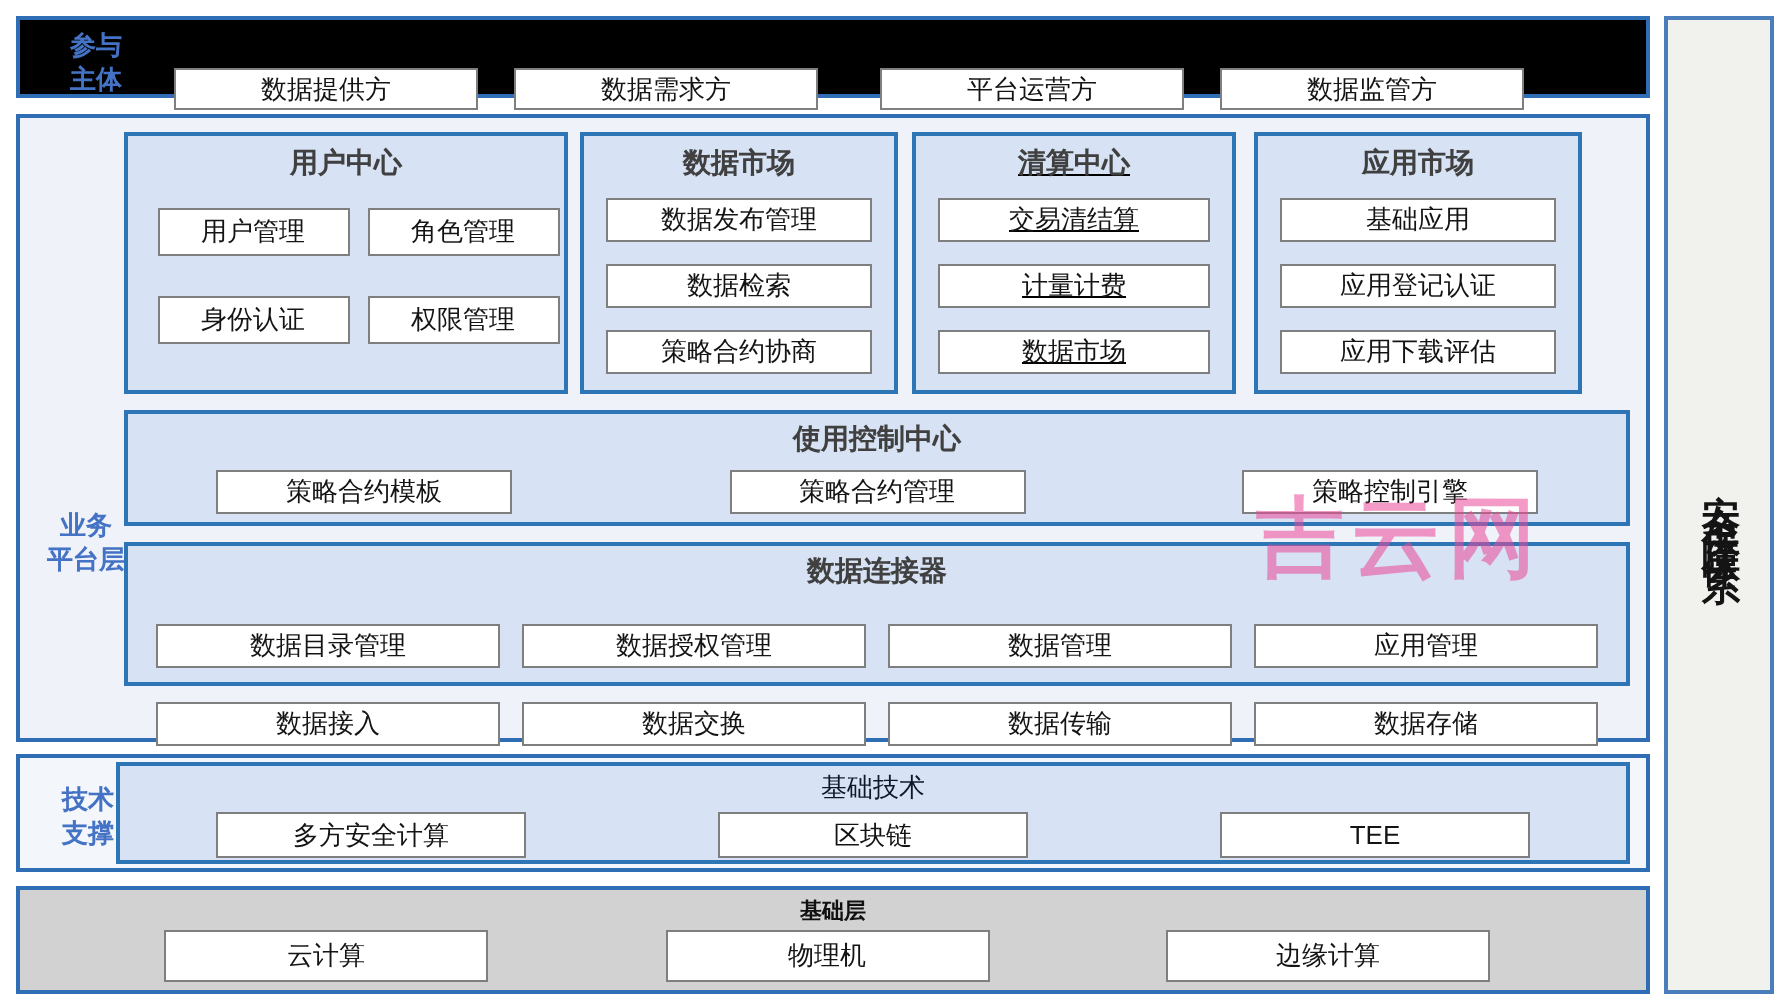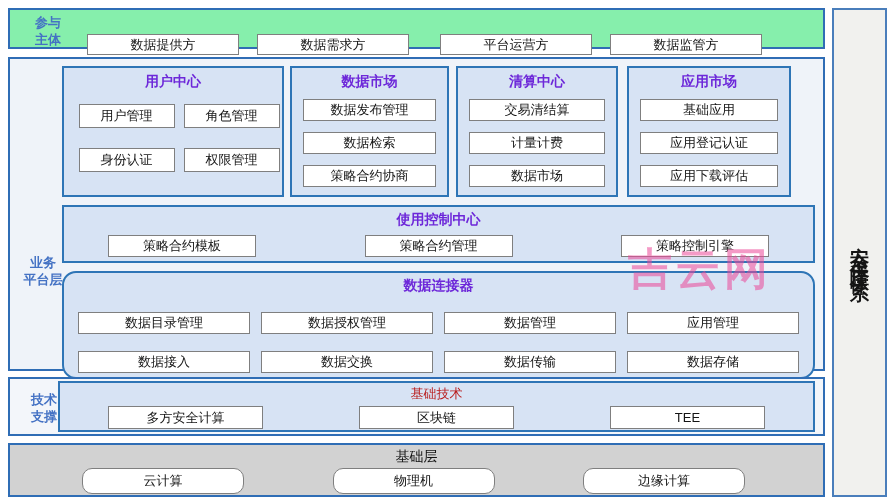--- a/index.html
+++ b/index.html
@@ -5,66 +5,66 @@
   * { margin:0; padding:0; box-sizing:border-box; }
   html,body { background:#fff; }
   body { font-family:"Liberation Sans","DejaVu Sans",sans-serif; }
   .canvas { position:relative; width:889px; height:500px; background:#fff; overflow:hidden; }
 
   .section { position:absolute; border:2px solid #2f6db5; }
   .side-label { position:absolute; color:#4472c4; font-weight:bold; font-size:13px;
                 line-height:1.3; text-align:center; }
 
   
-  .participants { left:8px; top:8px; width:817px; height:41px; background:#86efac; }
+  .participants { left:8px; top:8px; width:817px; height:41px; background:#000000; }
   .participants .boxes { position:absolute; left:77px; top:16px; right:20px; height:100%;
                          display:flex; align-items:center; gap:18px; }
   .wbox { background:#fff; border:1px solid #7f7f7f; color:#141414; font-size:13px;
           display:flex; align-items:center; justify-content:center; white-space:nowrap; }
   .pbox { width:152px; height:21px; }
   .pbox.shift { margin-left:13px; }
 
   
   .business { left:8px; top:57px; width:817px; height:314px; background:#eff3f9; }
   .biz-content { position:absolute; left:52px; top:7px; width:755px; }
   .centers { display:flex; }
   .panel { background:#d7e3f4; border:2px solid #2e75b6; }
   .center-panel { height:131px; padding-top:5px; }
-  .panel-title { text-align:center; font-size:14px; font-weight:bold; color:#6d28d9; }
+  .panel-title { text-align:center; font-size:14px; font-weight:bold; color:#404040; }
   .c-users { width:222px; margin-right:6px; }
   .c-market { width:159px; margin-right:7px; }
-  .c-clear { width:162px; margin-right:9px; }
+  .c-clear { width:162px; margin-right:9px;text-decoration:underline; }
   .c-apps { width:164px; }
   .grid2 { display:grid; grid-template-columns:96px 96px; column-gap:9px; row-gap:20px;
            justify-content:center; margin-top:13px;padding-left:12px; }
   .grid2 .wbox { height:24px; }
   .stack { display:flex; flex-direction:column; align-items:center; gap:11px; margin-top:8px; }
   .stack .wbox { width:86%; height:22px; }
 
   .wide-panel { width:753px; margin-top:8px; }
   .usage { height:58px; padding-top:4px; }
   .usage .row { display:flex; justify-content:space-between; padding:0 44px; margin-top:6px; }
   .usage .wbox { width:148px; height:22px; }
-  .connector { height:108px; padding-top:4px;border-radius:14px; }
+  .connector { height:72px; padding-top:4px; }
   .connector .row { display:flex; justify-content:space-between; padding:0 14px; margin-top:7px; }
   .connector .wbox { width:172px; height:22px;margin-top:10px; }
 
   
   .tech { left:8px; top:377px; width:817px; height:59px; background:#f3f6fa; }
   .tech-inner { position:absolute; left:48px; top:2px; width:757px; height:51px;
                 background:#d7e3f4; border:2px solid #2e75b6; padding-top:2px; }
-  .tech-title { text-align:center; font-size:13px; color:#b91c1c; }
+  .tech-title { text-align:center; font-size:13px; color:#0f172a; }
   .tech-row { display:flex; justify-content:space-between; padding:0 48px; margin-top:3px; }
   .tech-row .wbox { width:155px; height:23px; }
 
   
   .infra { left:8px; top:443px; width:817px; height:54px; background:#d2d2d2; padding-top:3px; }
-  .infra-title { text-align:center; font-size:14px; color:#111; }
+  .infra-title { text-align:center; font-size:11px; color:#111;font-weight:bold; }
   .infra-row { display:flex; justify-content:space-between; padding:0 78px 0 72px; margin-top:2px; }
-  .infra-row .wbox { width:162px; height:26px;border-radius:10px; }
+  .infra-row .wbox { width:162px; height:26px; }
 
   
   .secbar { left:832px; top:8px; width:55px; height:489px; background:#f1f1ee;
             border:2px solid #4a7ebb; display:flex; align-items:center; justify-content:center; }
   .vtext { writing-mode:vertical-lr; text-orientation:upright; font-size:19px; font-weight:bold;
            color:#141414; letter-spacing:7px; }
 
   
   .watermark { position:absolute; left:628px; top:240px; font-size:44px; font-weight:bold;
                color:#ec4899; opacity:0.55; letter-spacing:4px; z-index:10; pointer-events:none; }

